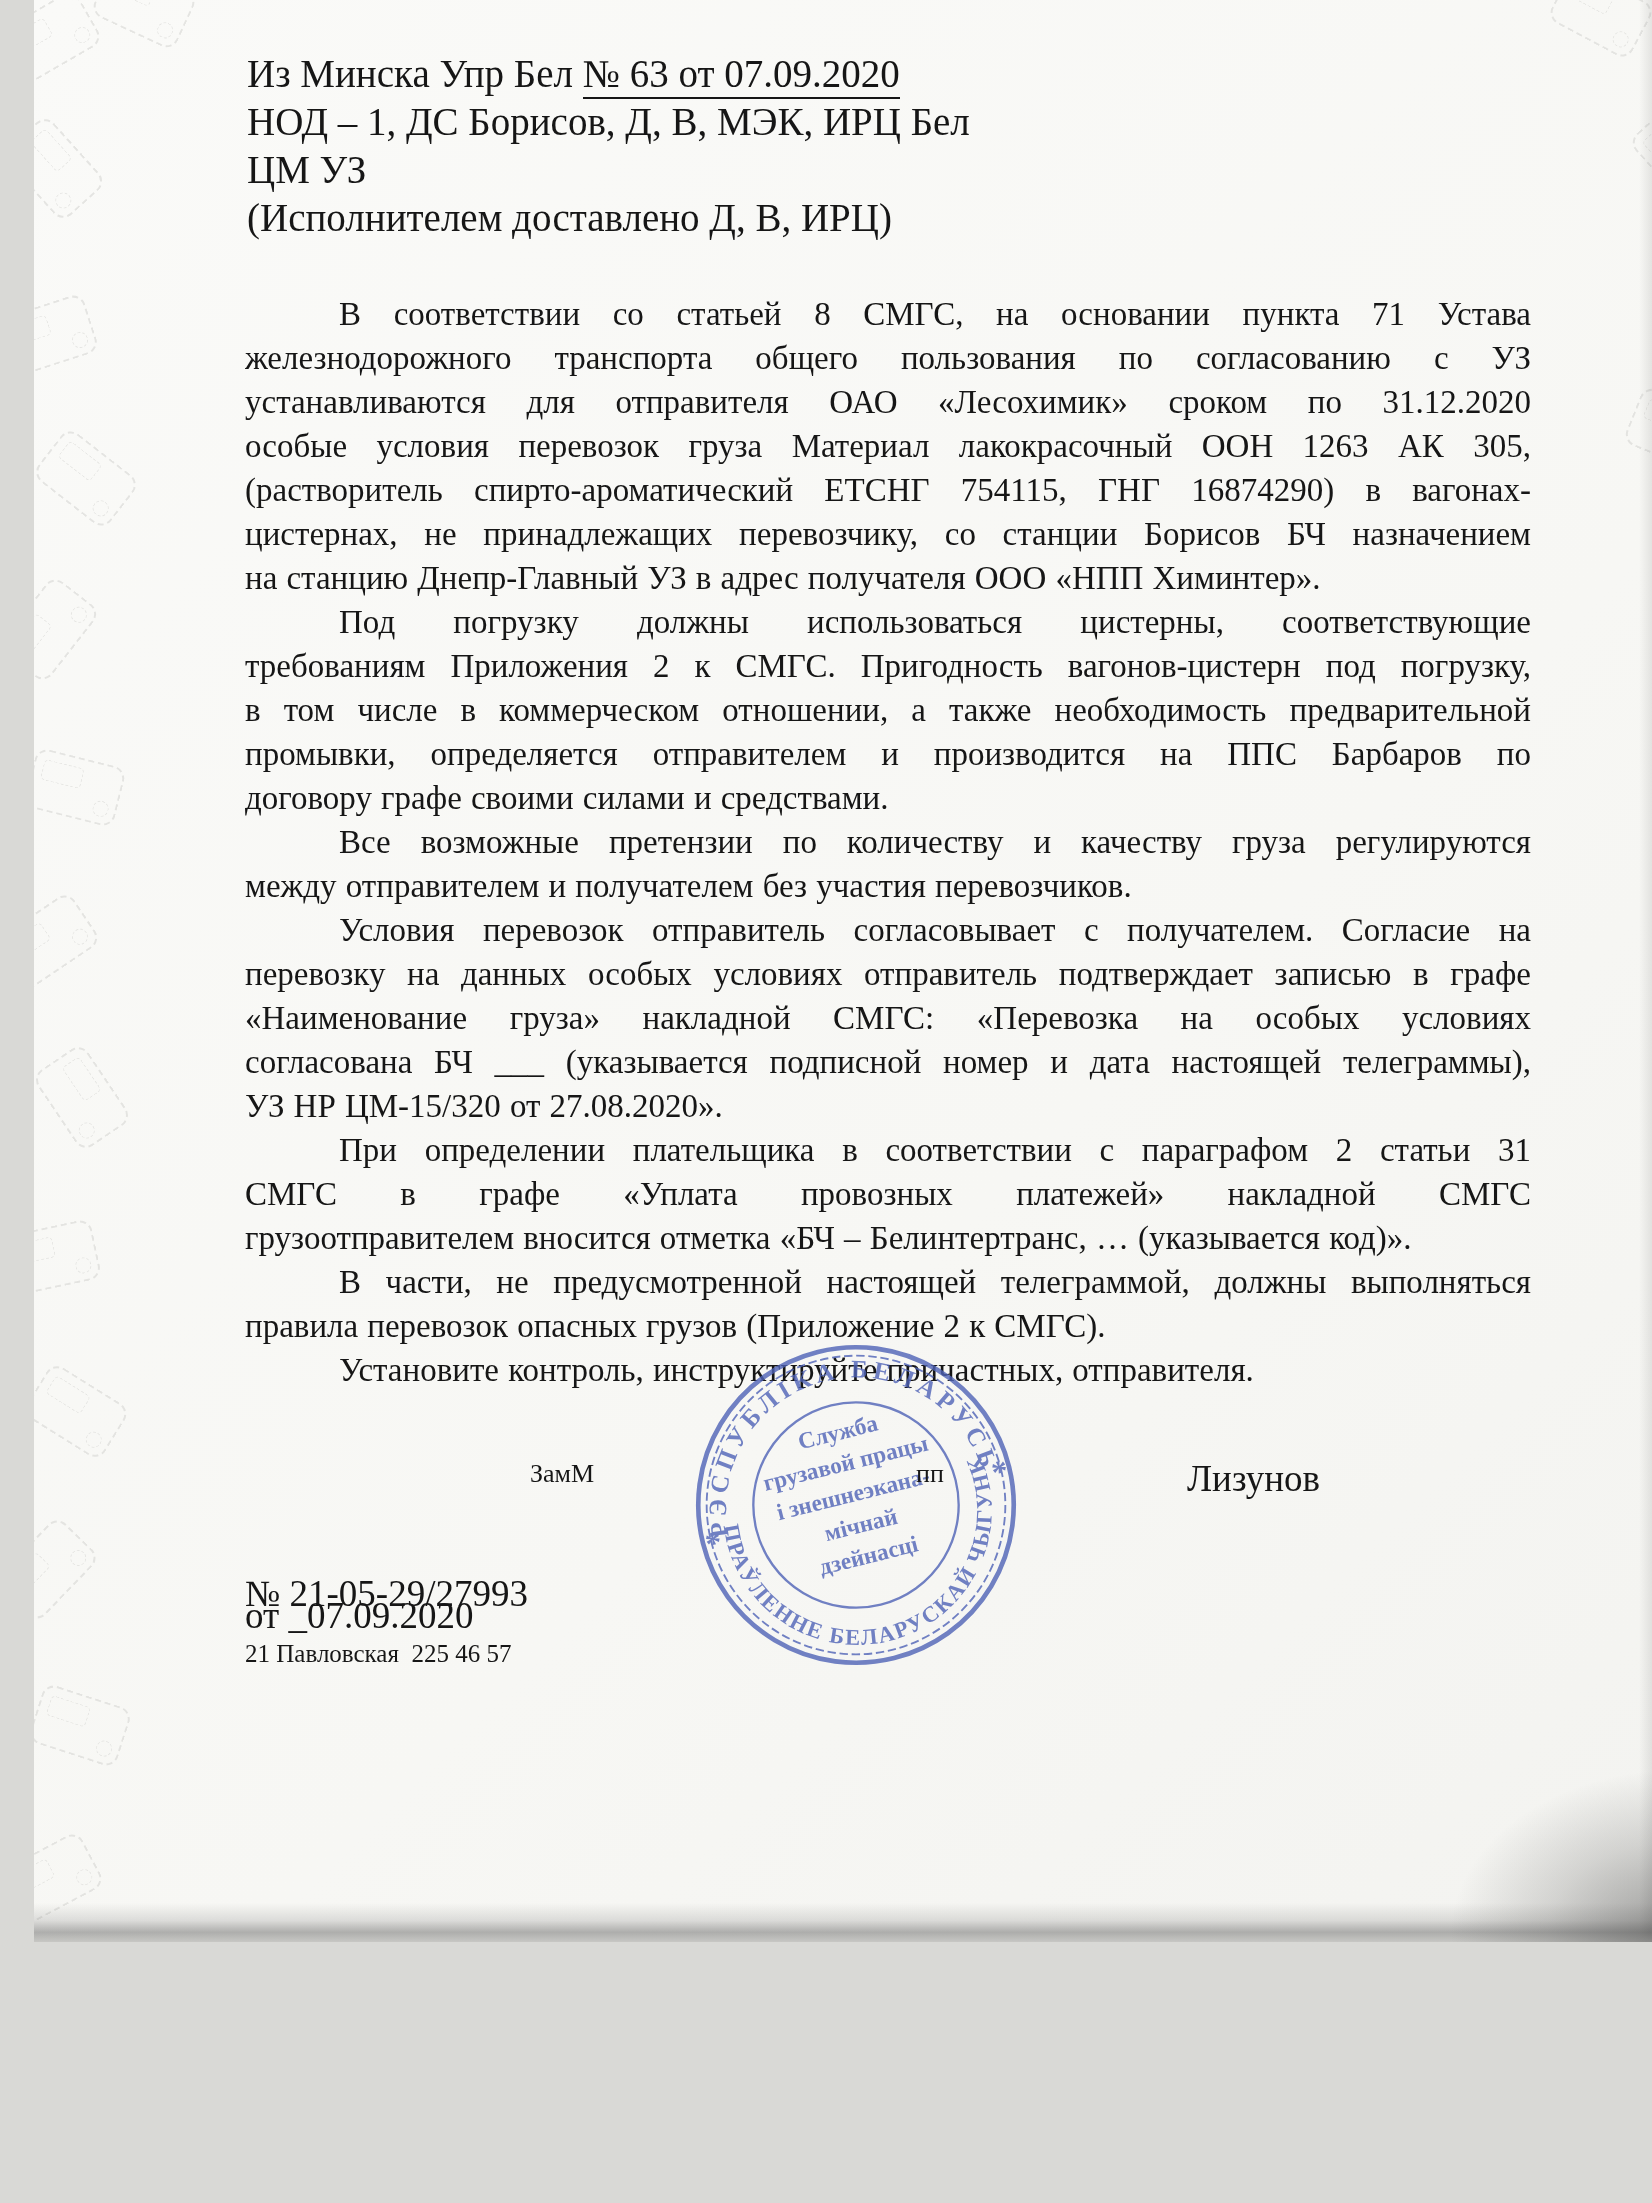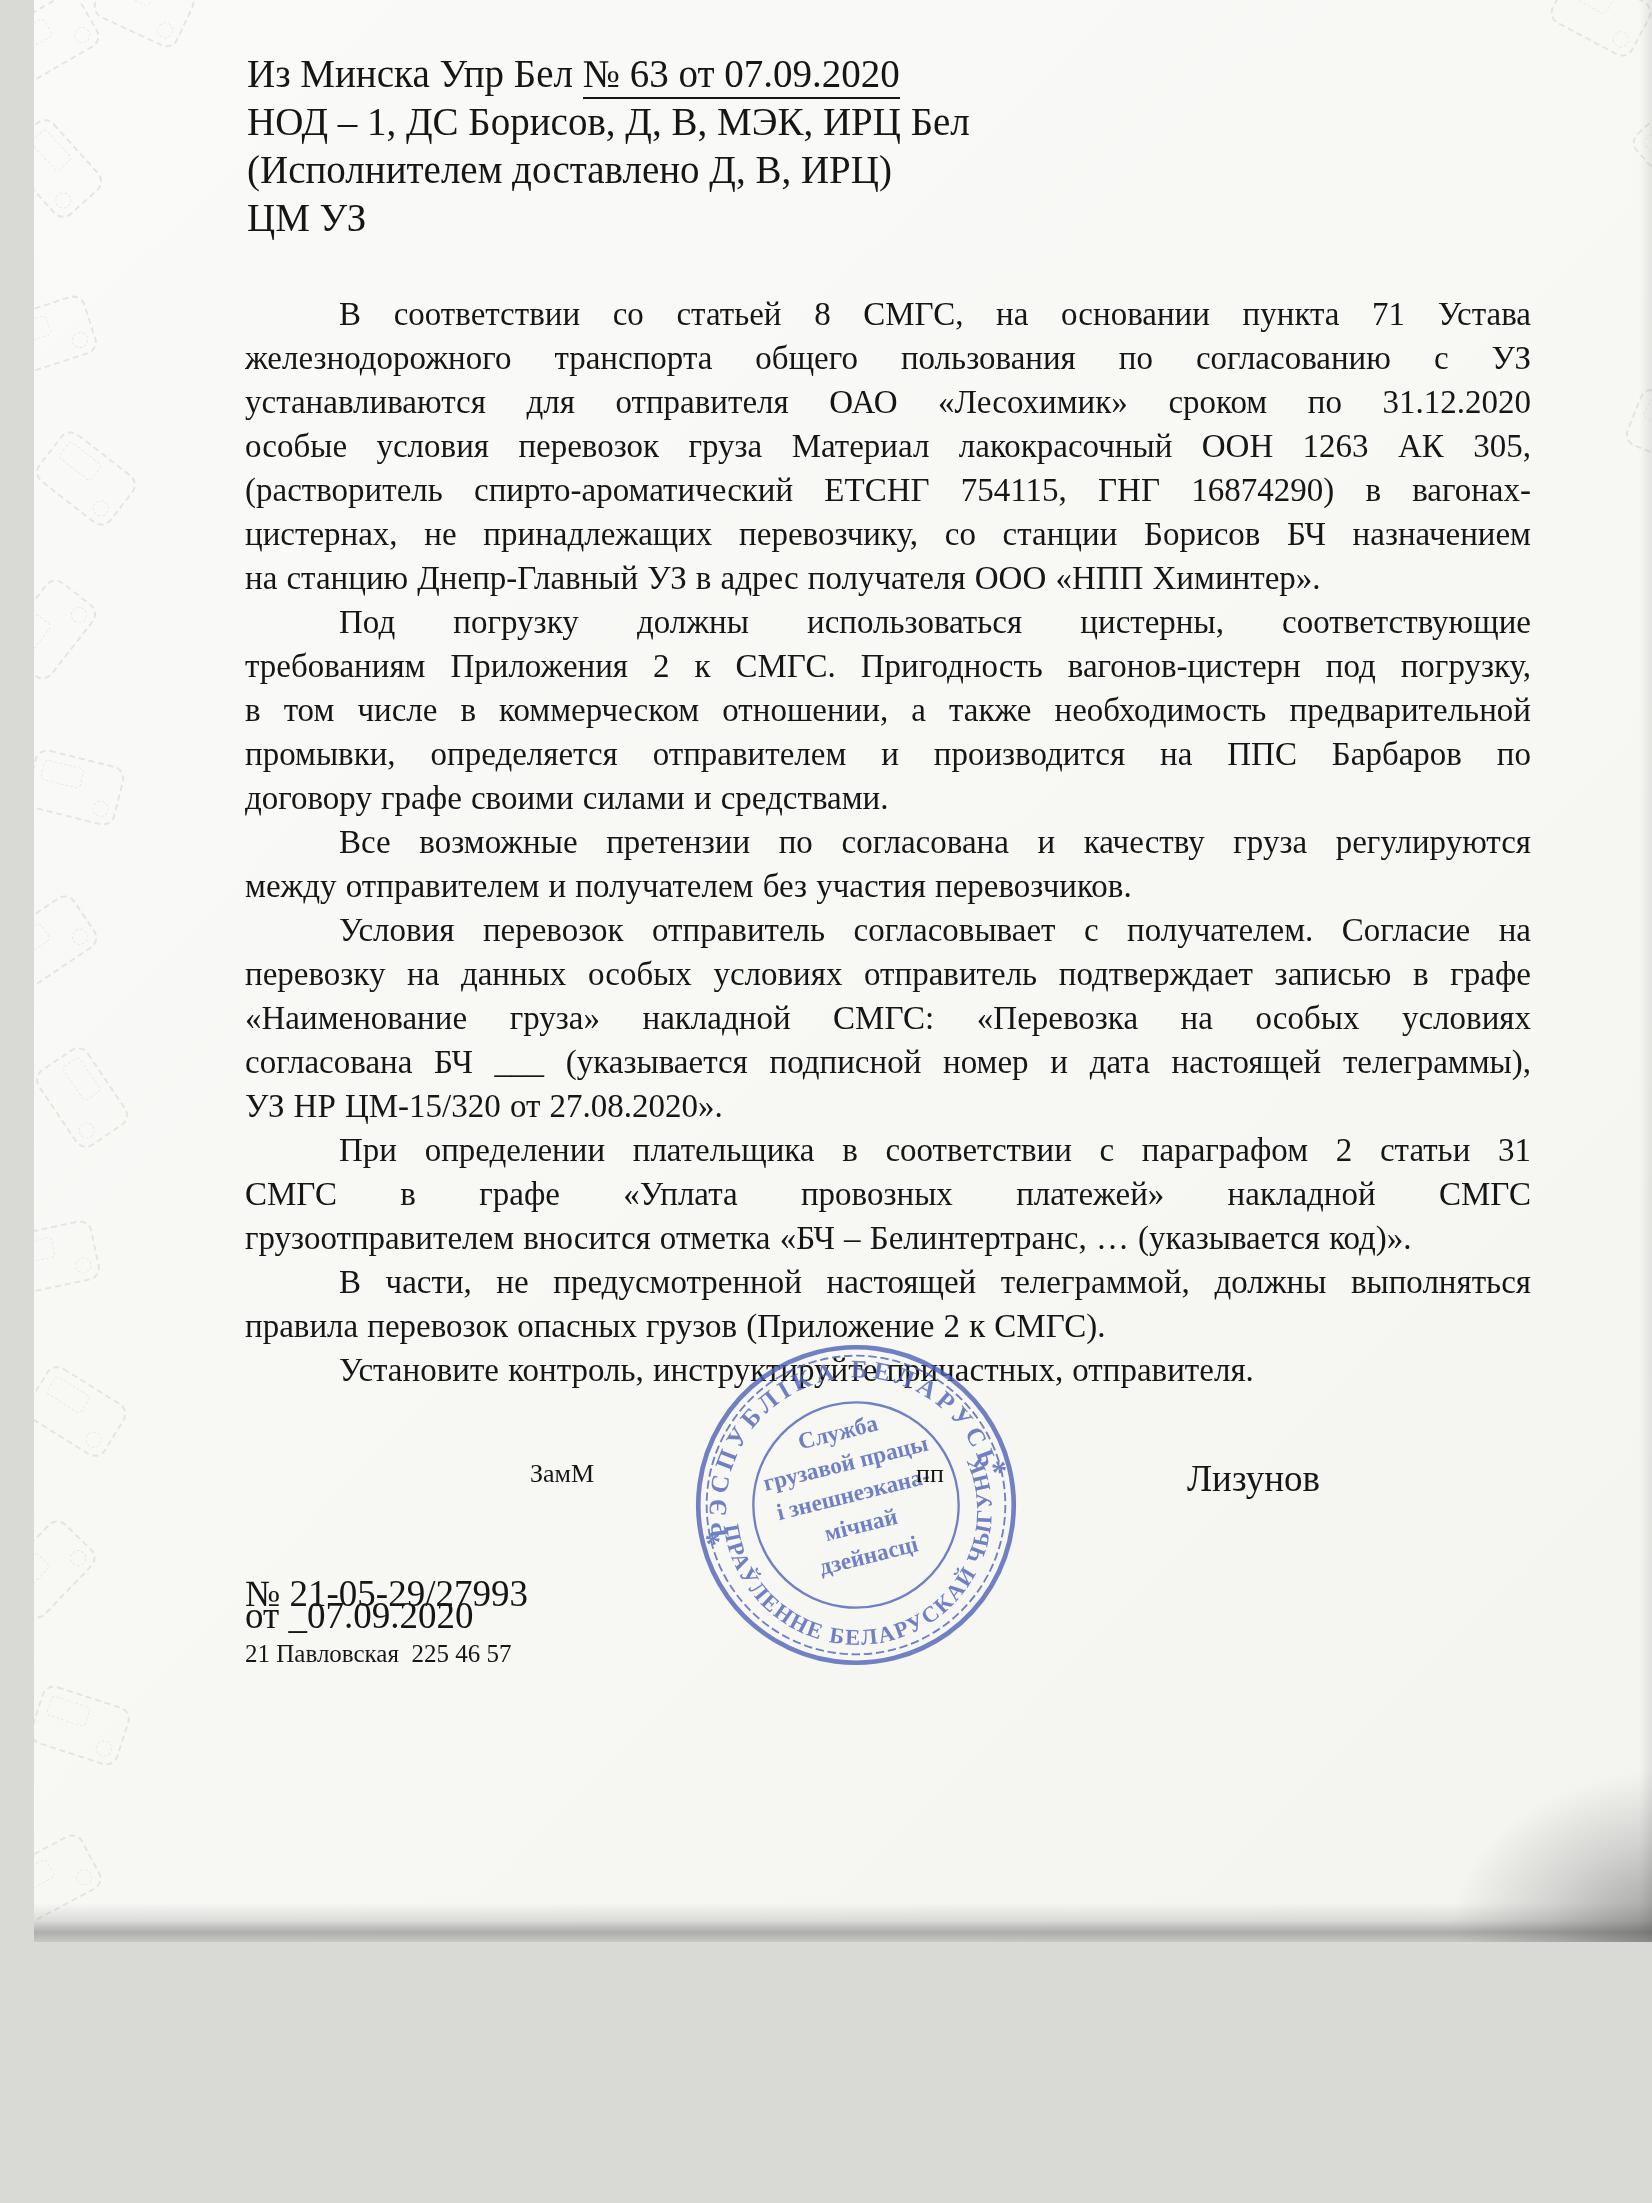--- a/index.html
+++ b/index.html
@@ -76,43 +76,43 @@
   <div class="wm" style="left:1596px;top:400px;transform:rotate(22deg);"></div>
   <div class="wm" style="left:230px;top:2145px;transform:rotate(18deg);"></div>
   <div class="wm" style="left:514px;top:2160px;transform:rotate(-32deg);"></div>
   <div class="wm" style="left:826px;top:2151px;transform:rotate(42deg);"></div>
   <div class="wm" style="left:1130px;top:2156px;transform:rotate(-22deg);"></div>
   <div class="wm" style="left:1414px;top:2136px;transform:rotate(30deg);"></div>
 
   <div class="header">
     <div class="h-line"><span>Из Минска Упр Бел </span><span class="u">№ 63 от 07.09.2020</span></div>
     <div class="h-line">НОД – 1, ДС Борисов, Д, В, МЭК, ИРЦ Бел</div>
+    <div class="h-line">ЦМ УЗ</div>
     <div class="h-line">(Исполнителем доставлено Д, В, ИРЦ)</div>
-    <div class="h-line">ЦМ УЗ</div>
   </div>
 
   <div class="body-text">
     <div class="para">
       <div class="ln first">В соответствии со статьей 8 СМГС, на основании пункта 71 Устава</div>
       <div class="ln">железнодорожного транспорта общего пользования по согласованию с УЗ</div>
       <div class="ln">устанавливаются для отправителя ОАО «Лесохимик» сроком по 31.12.2020</div>
       <div class="ln">особые условия перевозок груза Материал лакокрасочный ООН 1263 АК 305,</div>
       <div class="ln">(растворитель спирто-ароматический ЕТСНГ 754115, ГНГ 16874290) в вагонах-</div>
       <div class="ln">цистернах, не принадлежащих перевозчику, со станции Борисов БЧ назначением</div>
       <div class="ln last">на станцию Днепр-Главный УЗ в адрес получателя ООО «НПП Химинтер».</div>
     </div>
     <div class="para">
       <div class="ln first">Под погрузку должны использоваться цистерны, соответствующие</div>
       <div class="ln">требованиям Приложения 2 к СМГС. Пригодность вагонов-цистерн под погрузку,</div>
       <div class="ln">в том числе в коммерческом отношении, а также необходимость предварительной</div>
       <div class="ln">промывки, определяется отправителем и производится на ППС Барбаров по</div>
       <div class="ln last">договору графе своими силами и средствами.</div>
     </div>
     <div class="para">
-      <div class="ln first">Все возможные претензии по согласована и качеству груза регулируются</div>
+      <div class="ln first">Все возможные претензии по количеству и качеству груза регулируются</div>
       <div class="ln last">между отправителем и получателем без участия перевозчиков.</div>
     </div>
     <div class="para">
       <div class="ln first">Условия перевозок отправитель согласовывает с получателем. Согласие на</div>
       <div class="ln">перевозку на данных особых условиях отправитель подтверждает записью в графе</div>
       <div class="ln">«Наименование груза» накладной СМГС: «Перевозка на особых условиях</div>
       <div class="ln">согласована БЧ ___ (указывается подписной номер и дата настоящей телеграммы),</div>
       <div class="ln last">УЗ НР ЦМ-15/320 от 27.08.2020».</div>
     </div>
     <div class="para">

